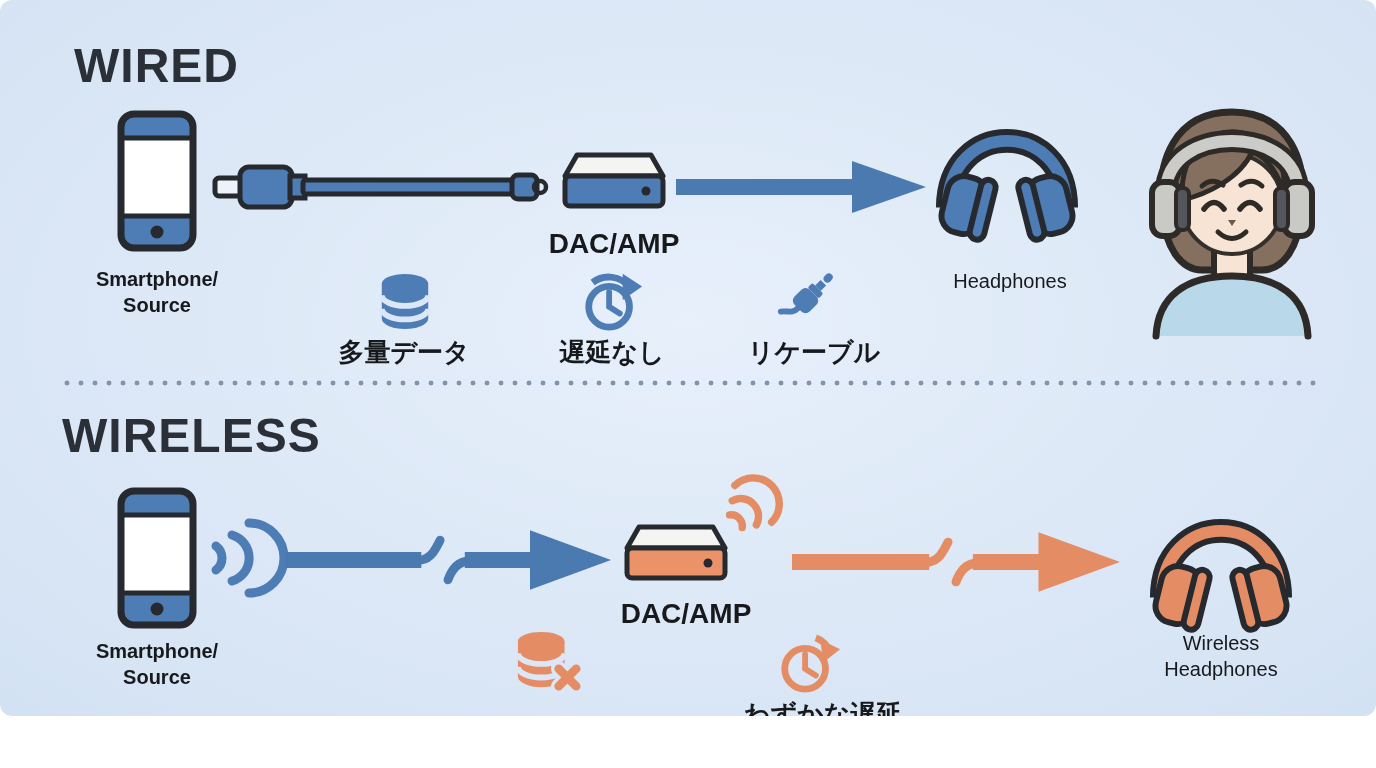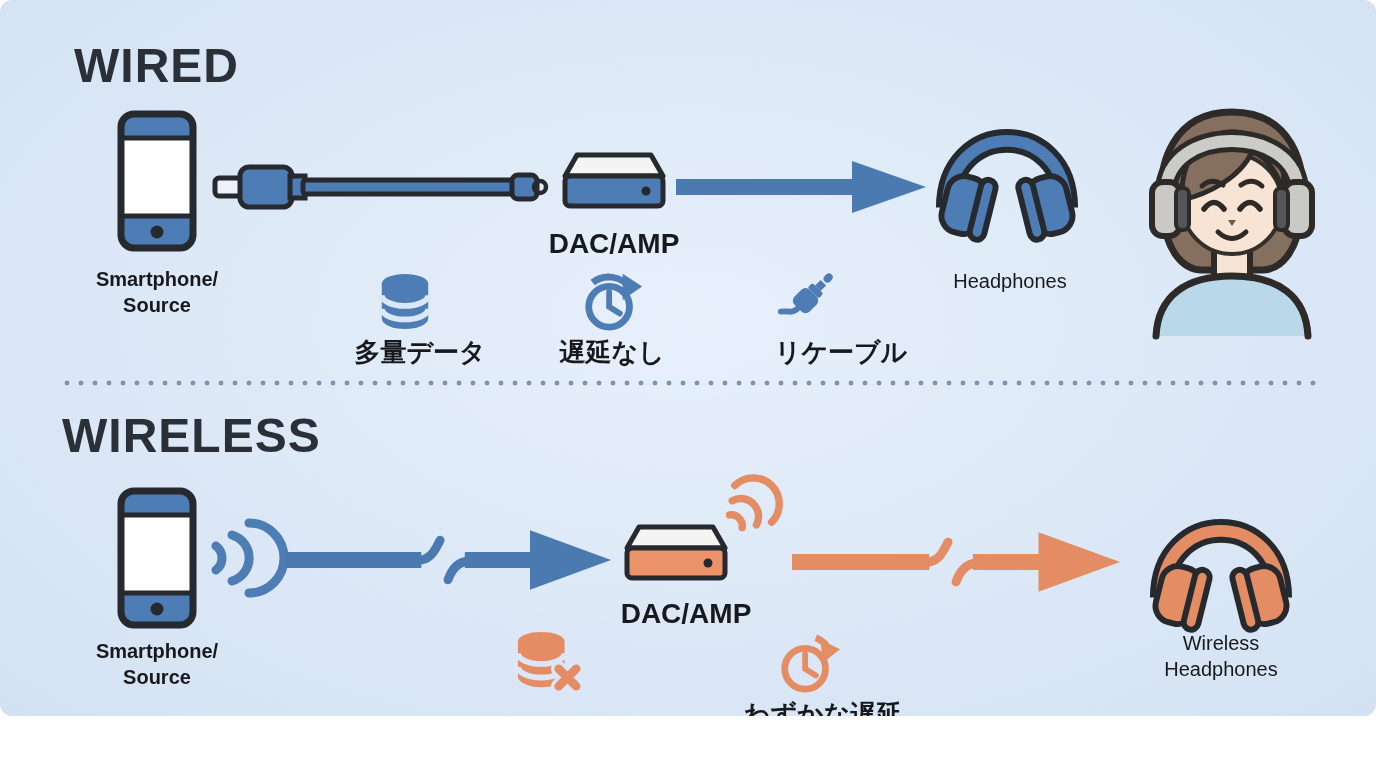--- a/index.html
+++ b/index.html
@@ -122,21 +122,21 @@
   </div>
 
   <div class="abs" style="left:376px;top:270px;">
     <svg width="58" height="64" viewBox="0 0 60 66">
       <path d="M6,14 V50 a24,11 0 0 0 48,0 V14" fill="#4d7db4"></path>
       <ellipse cx="30" cy="14" rx="24" ry="10" fill="#4d7db4"></ellipse>
       <path d="M6,26 a24,11 0 0 0 48,0" stroke="#dbe7f6" stroke-width="6" fill="none"></path>
       <path d="M6,40 a24,11 0 0 0 48,0" stroke="#dbe7f6" stroke-width="6" fill="none"></path>
     </svg>
   </div>
-  <div class="abs lbl lbl-jp" style="left:350px;top:336px;width:140px;">多量データ</div>
+  <div class="abs lbl lbl-jp" style="left:334px;top:336px;width:140px;">多量データ</div>
 
   <div class="abs" style="left:580px;top:264px;">
     <svg width="66" height="70" viewBox="0 0 68 72">
       <circle cx="30" cy="44" r="21" fill="none" stroke="#4d7db4" stroke-width="7"></circle>
       <path d="M30,44 V29 M30,44 L41,51" stroke="#4d7db4" stroke-width="6" stroke-linecap="round" fill="none"></path>
       <path d="M13,19 A27,27 0 0 1 51,24" fill="none" stroke="#4d7db4" stroke-width="7"></path>
       <polygon points="44,10 64,23 44,37" fill="#4d7db4"></polygon>
     </svg>
   </div>
   <div class="abs lbl lbl-jp" style="left:546px;top:336px;width:132px;">遅延なし</div>
@@ -145,21 +145,21 @@
     <svg width="66" height="66" viewBox="0 0 68 68">
       <g transform="rotate(45 34 30)">
         <rect x="30" y="0" width="8" height="10" rx="4" fill="#4d7db4"></rect>
         <rect x="30" y="12" width="8" height="8" fill="#4d7db4"></rect>
         <rect x="26" y="20" width="16" height="7" rx="2" fill="#4d7db4"></rect>
         <rect x="23" y="27" width="22" height="22" rx="6" fill="#4d7db4"></rect>
         <path d="M34,49 C34,58 28,58 24,64" stroke="#4d7db4" stroke-width="6" fill="none" stroke-linecap="round"></path>
       </g>
     </svg>
   </div>
-  <div class="abs lbl lbl-jp" style="left:746px;top:336px;width:136px;margin-left:27px;">リケーブル</div>
+  <div class="abs lbl lbl-jp" style="left:746px;top:336px;width:136px;">リケーブル</div>
 
   <div class="abs divider" style="left:60px;top:380px;width:1256px;"></div>
 
   <div class="abs title" style="left:62px;top:408px;">WIRELESS</div>
 
   <div class="abs" style="left:117px;top:487px;">
     <svg width="80" height="142" viewBox="0 0 80 142">
       <defs>
           <clipPath id="ph2">
             <rect x="4" y="4" width="72" height="134" rx="13"></rect>

